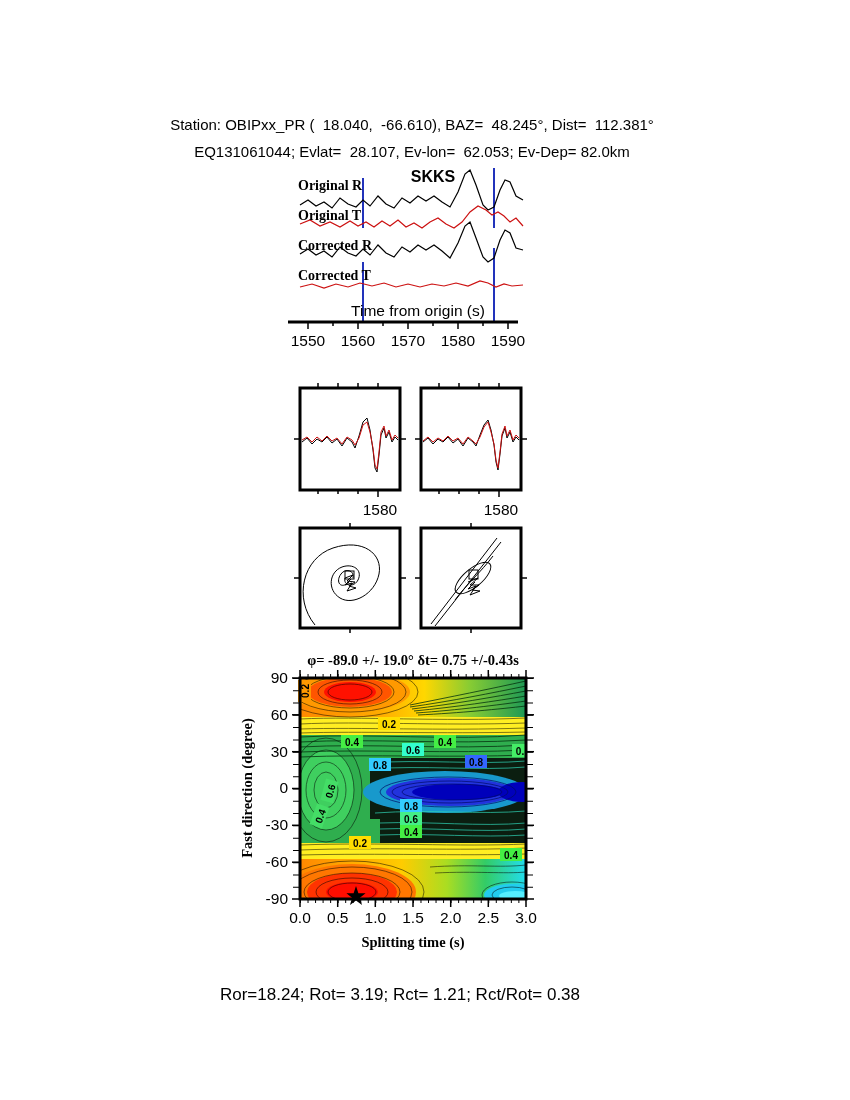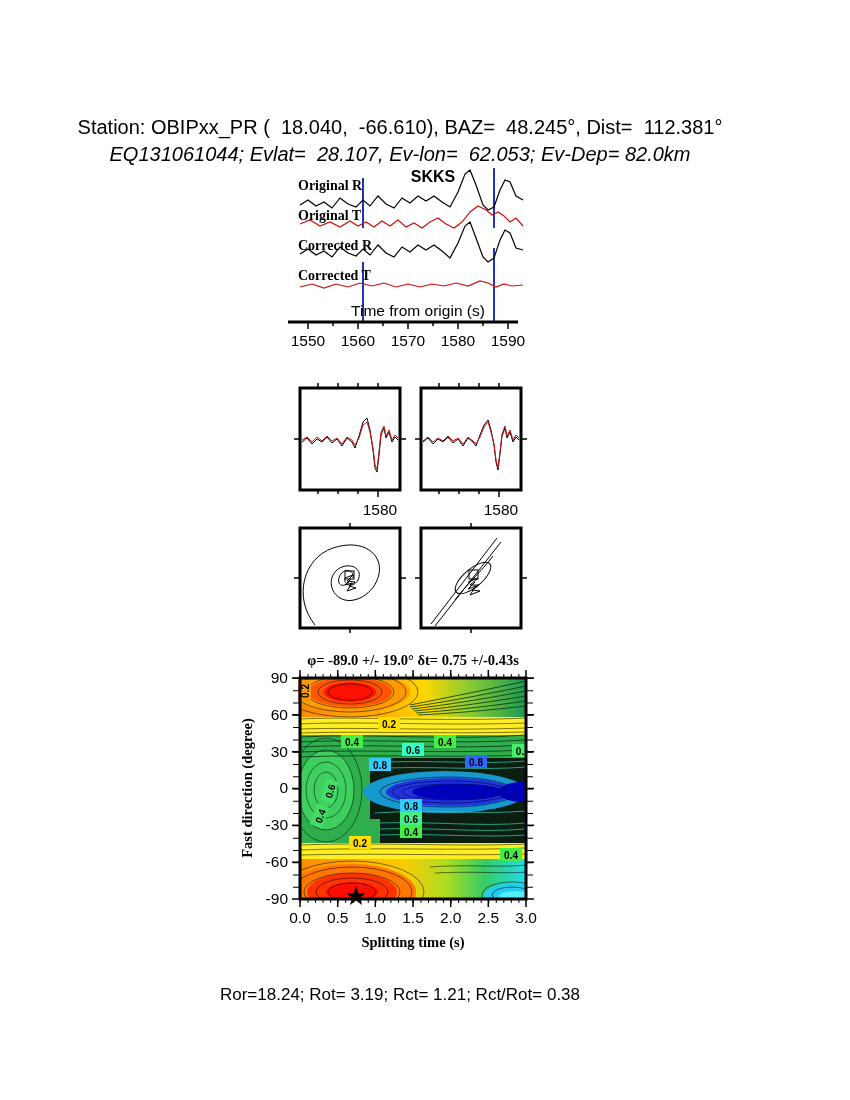--- a/index.html
+++ b/index.html
@@ -1,38 +1,38 @@
 <!DOCTYPE html>
 <html><head>
 <meta charset="utf-8">
 <style>
   html,body{margin:0;padding:0;background:#ffffff;}
   #page{position:relative;width:850px;height:1100px;background:#ffffff;overflow:hidden;
         font-family:"Liberation Sans",sans-serif;color:#000;}
   .abs{position:absolute;}
-  .hdr{left:0;width:800px;text-align:center;white-space:pre;font-size:20px;}
+  .hdr{left:12px;width:800px;text-align:center;white-space:pre;font-size:15px;}
   .ftr{left:0;width:800px;text-align:center;font-size:17px;}
   svg text{fill:#000;}
   .sans{font-family:"Liberation Sans",sans-serif;}
   .serifb{font-family:"Liberation Serif",serif;font-weight:700;}
   .tick{stroke:#000;stroke-width:1.5;}
   .frame{fill:none;stroke:#000;stroke-width:3;}
   .cline{fill:none;stroke:#000;stroke-width:0.6;opacity:0.85;}
   .clineg{fill:none;stroke:#05320f;stroke-width:0.8;}
   .clinec{fill:none;stroke:#2fd6b8;stroke-width:0.7;}
   .clineb{fill:none;stroke:#000a66;stroke-width:0.7;}
   .lbl{font-size:10px;font-weight:700;}
 </style>
 </head>
 <body>
 
 <div id="page">
 
   <div class="abs hdr" style="top:116px;">Station: OBIPxx_PR (  18.040,  -66.610), BAZ=  48.245°, Dist=  112.381°</div>
-  <div class="abs hdr" style="top:143px;font-style:italic;">EQ131061044; Evlat=  28.107, Ev-lon=  62.053; Ev-Dep= 82.0km</div>
+  <div class="abs hdr" style="top:143px;">EQ131061044; Evlat=  28.107, Ev-lon=  62.053; Ev-Dep= 82.0km</div>
 
   <svg class="abs" style="left:270px;top:160px;" width="290" height="200" viewBox="0 0 290 200">
     <text class="sans" x="163" y="22" font-size="16" font-weight="600" fill="#dd1111" text-anchor="middle">SKKS</text>
 
     <g>
       <line x1="93" y1="18" x2="93" y2="68" stroke="#2233bb" stroke-width="2"></line>
       <line x1="93" y1="102" x2="93" y2="162" stroke="#2233bb" stroke-width="2"></line>
     </g>
     <g>
       <line x1="224" y1="8" x2="224" y2="68" stroke="#2233bb" stroke-width="2"></line>

